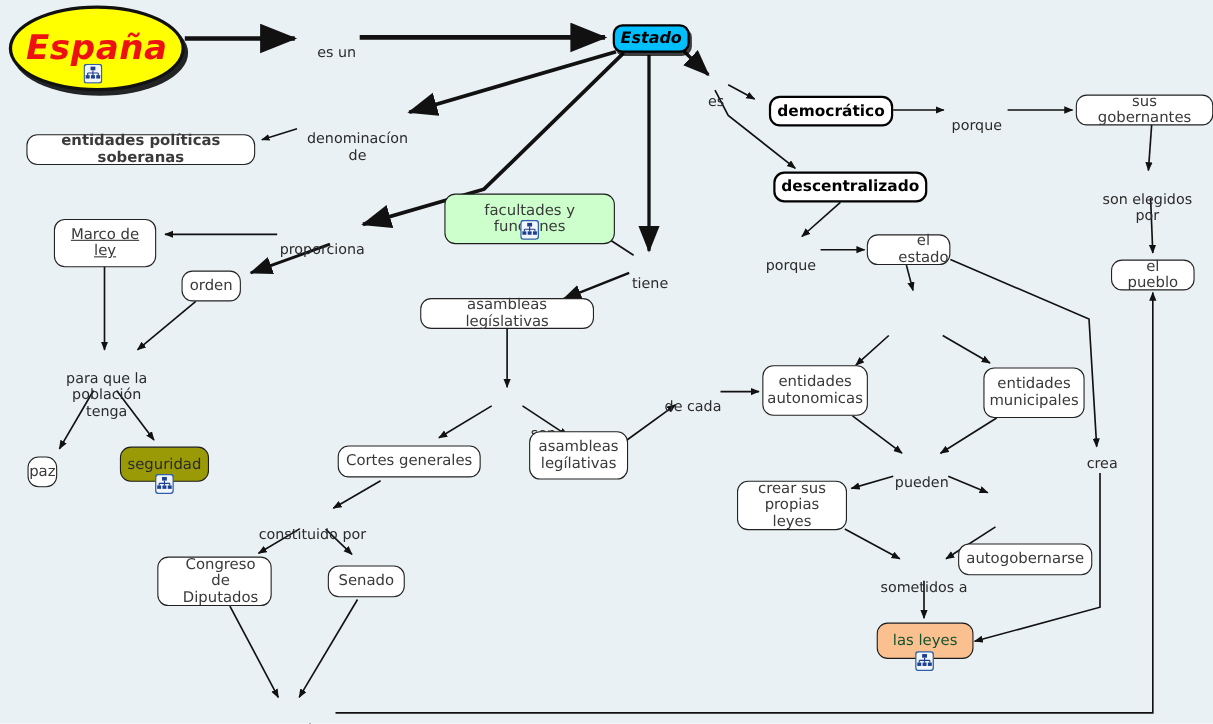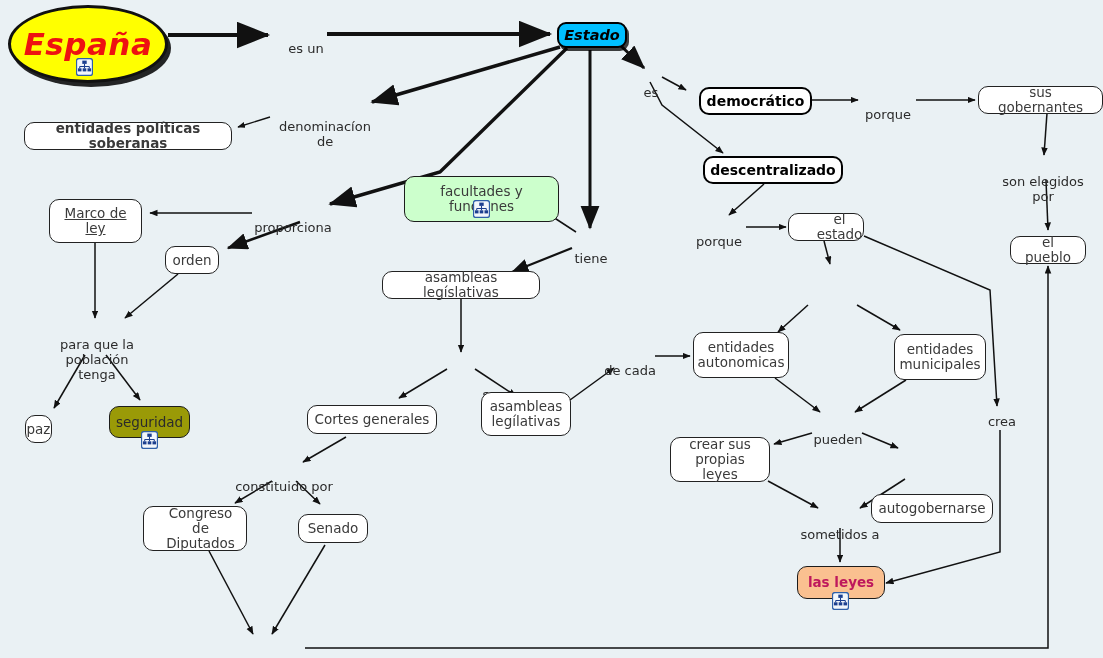--- a/index.html
+++ b/index.html
@@ -42,21 +42,21 @@
   }
   .node.bold {
     font-weight: bold;
     color: #000000;
     font-size: 14px;
     border-width: 2px;
     border-color: #000;
   }
   .node.green  { background: #ccffcc; border-color: #1c1c1c; }
   .node.olive  { background: #9a9a07; border-color: #1c1c1c; color:#2b2b2b; }
-  .node.peach  { background: #fac090; border-color: #1c1c1c; color:#be185d; font-weight:bold; }
+  .node.peach  { background: #fac090; border-color: #1c1c1c; color:#14532d; font-weight:normal; }
   .node.cyan   {
     background: #00bfff;
     border: 2px solid #000;
     border-radius: 9px;
     color: #000;
     font-weight: bold;
     font-style: italic;
     font-size: 14.5px;
     box-shadow: 2px 3px 0 rgba(0,0,0,0.75);
   }

